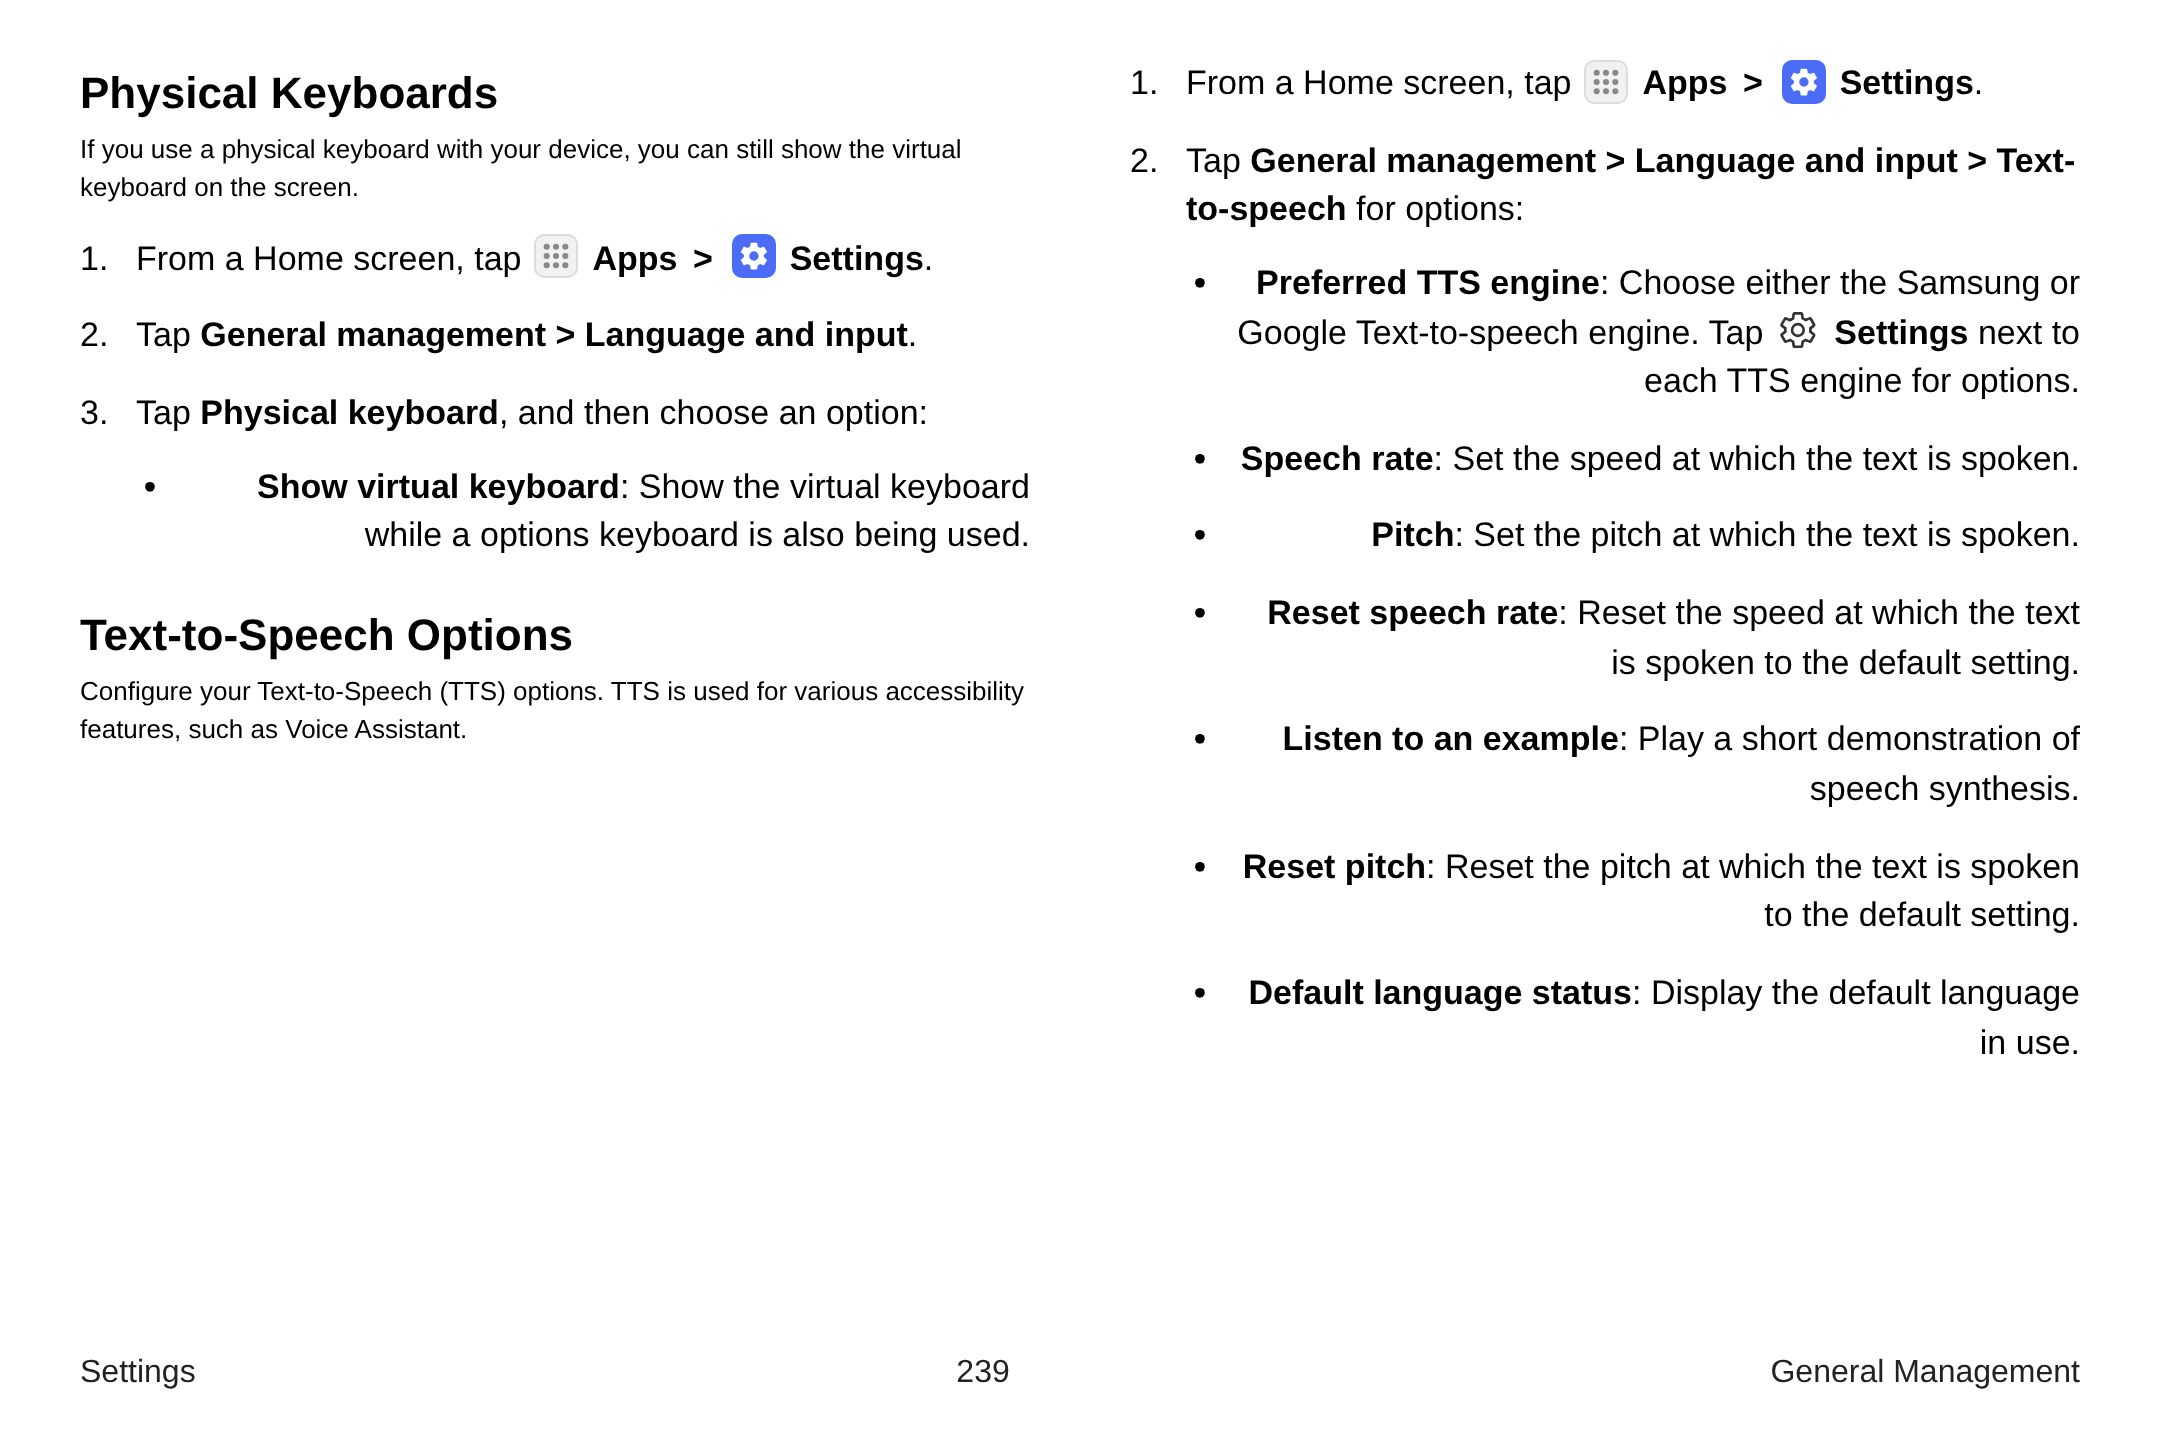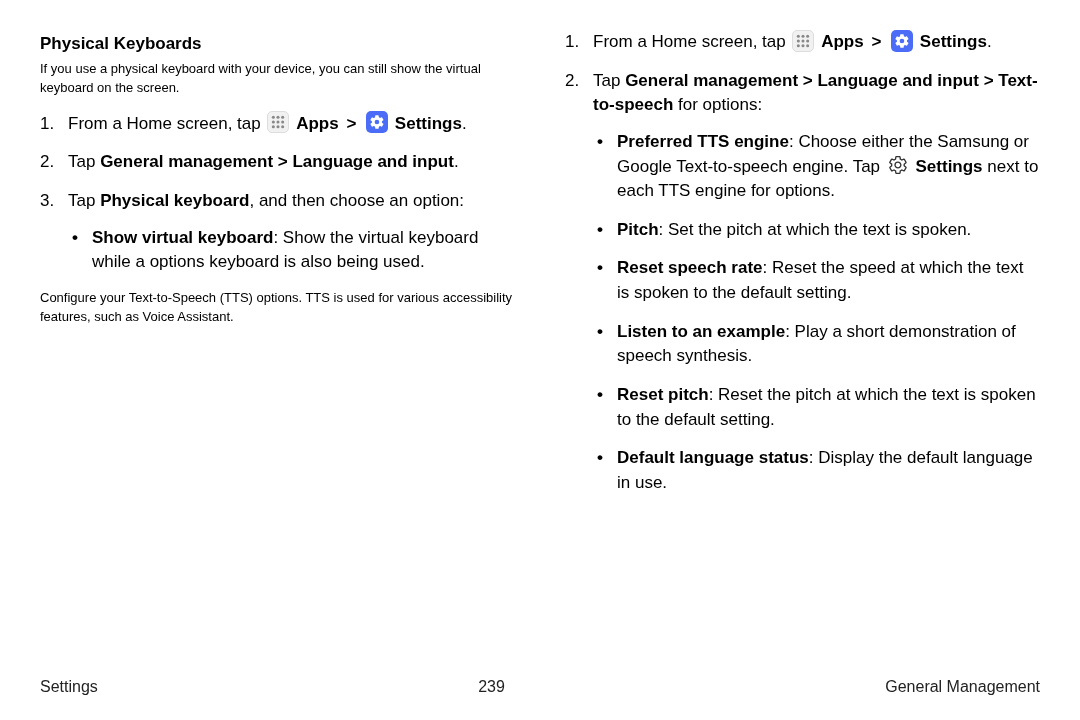--- a/index.html
+++ b/index.html
@@ -12,21 +12,21 @@
     display: flex;
     flex-direction: row;
     gap: 50px;
   }
   .col {
     flex: 1;
     display: flex;
     flex-direction: column;
   }
   h2 {
-    font-size: 17px;
+    font-size: 22px;
     font-weight: 700;
     margin-bottom: 6px;
     margin-top: 4px;
   }
   p.intro {
     font-size: 13px;
     line-height: 1.45;
     margin-bottom: 14px;
   }
   ol {
@@ -45,20 +45,21 @@
   ol > li::before {
     content: counter(item) ".";
     position: absolute;
     left: 0;
     top: 0;
   }
   ul {
     list-style: none;
     padding-left: 0;
     margin-top: 12px;
+    text-align: right;
   }
   ul > li {
     position: relative;
     padding-left: 24px;
     font-size: 17px;
     line-height: 1.45;
     margin-bottom: 14px;
   }
   ul > li::before {
     content: "•";
@@ -149,20 +150,21 @@
         <span>Tap </span><b>General management &gt; Language and input</b><span>.</span>
       </li>
       <li>
         <span>Tap </span><b>Physical keyboard</b><span>, and then choose an option:</span>
         <ul>
           <li><b>Show virtual keyboard</b><span>: Show the virtual keyboard while a options keyboard is also being used.</span></li>
         </ul>
       </li>
     </ol>
 
+    <h2 style="margin-top:10px;">Text-to-Speech Options</h2>
     <p class="intro">Configure your Text-to-Speech (TTS) options. TTS is used for various accessibility features, such as Voice Assistant.</p>
   </div>
 
   <div class="col">
     <ol>
       <li>
         <span>From a Home screen, tap </span>
         <span class="icon icon-apps">
           <svg viewBox="0 0 12 12">
               <g fill="#888">
@@ -192,20 +194,21 @@
         <ul>
           <li>
             <b>Preferred TTS engine</b><span>: Choose either the Samsung or Google Text-to-speech engine. Tap </span>
             <span class="icon icon-settings-outline">
               <svg viewBox="0 0 24 24">
                   <path fill="none" stroke="#333" stroke-width="1.6" d="M19.4 13a7.8 7.8 0 0 0 .07-1 7.8 7.8 0 0 0-.07-1l2.11-1.65a.5.5 0 0 0 .12-.64l-2-3.46a.5.5 0 0 0-.61-.22l-2.49 1a7.3 7.3 0 0 0-1.73-1l-.38-2.65A.5.5 0 0 0 13.92 2h-4a.5.5 0 0 0-.5.42L9 5.07a7.3 7.3 0 0 0-1.73 1l-2.49-1a.5.5 0 0 0-.61.22l-2 3.46a.5.5 0 0 0 .12.64L4.44 11a7.8 7.8 0 0 0-.07 1 7.8 7.8 0 0 0 .07 1l-2.11 1.65a.5.5 0 0 0-.12.64l2 3.46a.5.5 0 0 0 .61.22l2.49-1a7.3 7.3 0 0 0 1.73 1l.38 2.65a.5.5 0 0 0 .5.42h4a.5.5 0 0 0 .5-.42l.38-2.65a7.3 7.3 0 0 0 1.73-1l2.49 1a.5.5 0 0 0 .61-.22l2-3.46a.5.5 0 0 0-.12-.64ZM11.92 15.5A3.5 3.5 0 1 1 15.42 12a3.5 3.5 0 0 1-3.5 3.5Z"></path>
                 </svg>
             </span>
             <b>Settings</b><span> next to each TTS engine for options.</span>
           </li>
+          <li><b>Speech rate</b><span>: Set the speed at which the text is spoken.</span></li>
           <li><b>Pitch</b><span>: Set the pitch at which the text is spoken.</span></li>
           <li><b>Reset speech rate</b><span>: Reset the speed at which the text is spoken to the default setting.</span></li>
           <li><b>Listen to an example</b><span>: Play a short demonstration of speech synthesis.</span></li>
           <li><b>Reset pitch</b><span>: Reset the pitch at which the text is spoken to the default setting.</span></li>
           <li><b>Default language status</b><span>: Display the default language in use.</span></li>
         </ul>
       </li>
     </ol>
   </div>
 

